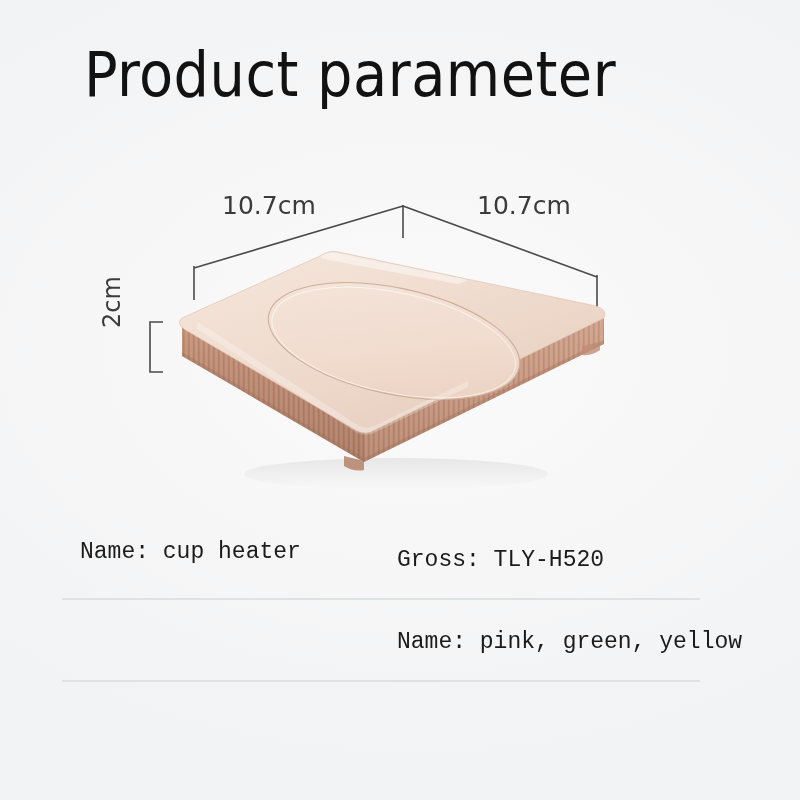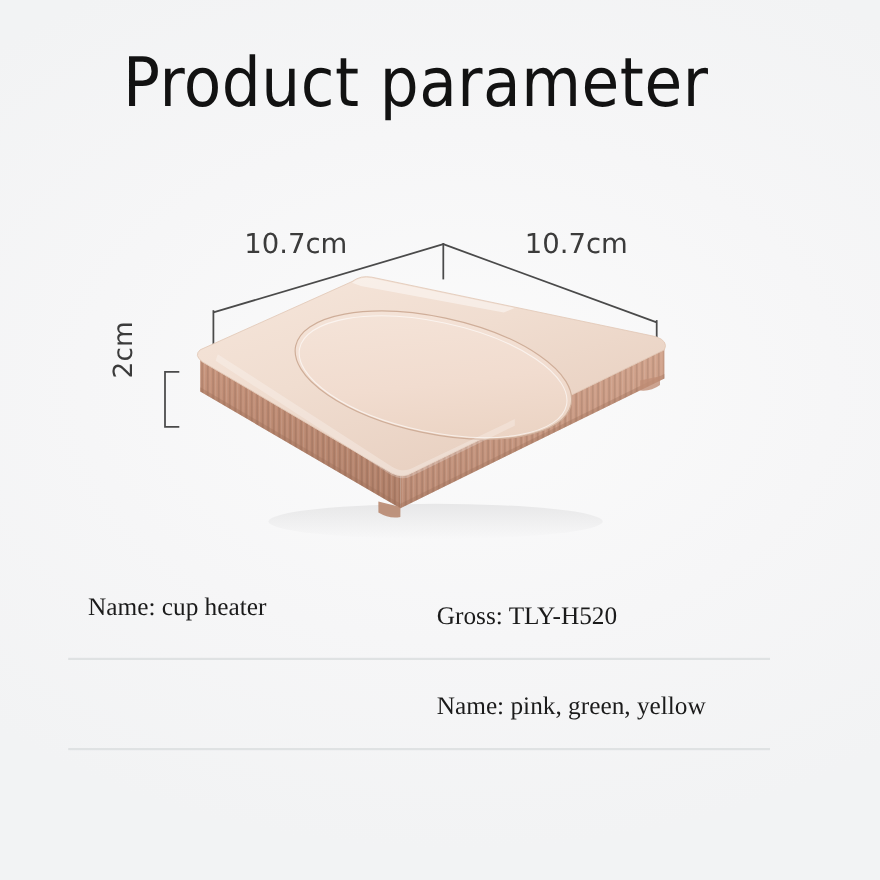--- a/index.html
+++ b/index.html
@@ -32,28 +32,27 @@
     width: 700px;
     text-align: center;
     font-size: 62px;
     line-height: 74px;
     font-weight: 400;
     letter-spacing: 0.5px;
     color: #121212;
     font-family: "DejaVu Sans", sans-serif;
     font-stretch: condensed;
     white-space: nowrap;
-    padding-left: 28px;
   }
 
   
   #dims {
     position: absolute;
     left: 0;
-    top: 16px;
+    top: 0;
     width: 759px;
     height: 520px;
     pointer-events: none;
   }
   .dim-label {
     position: absolute;
     font-size: 25px;
     line-height: 28px;
     color: #3b3b3b;
     font-family: "DejaVu Sans", sans-serif;
@@ -94,21 +93,21 @@
   .spec-row {
     position: relative;
     height: 80px;
     border-bottom: 2px solid #dfe2e3;
   }
   .spec-cell {
     position: absolute;
     font-size: 23px;
     line-height: 28px;
     color: #1b1b1b;
-    font-family: Liberation Serif, serif;
+    font-family: Liberation Mono, monospace;
     font-stretch: condensed;
     white-space: nowrap;
   }
   .spec-cell.col-left {
     left: 18px;
     top: 20px;
   }
   .spec-cell.col-right {
     left: 335px;
     top: 28px;

